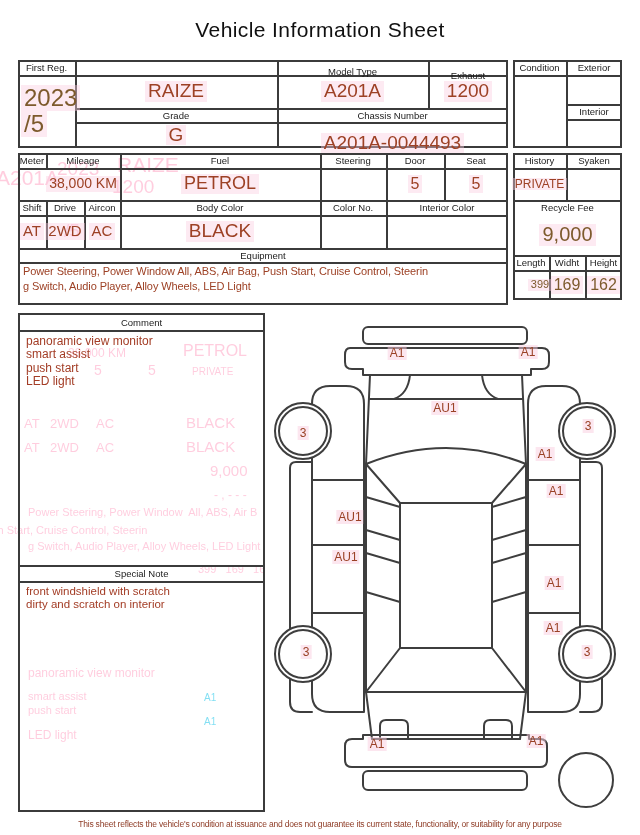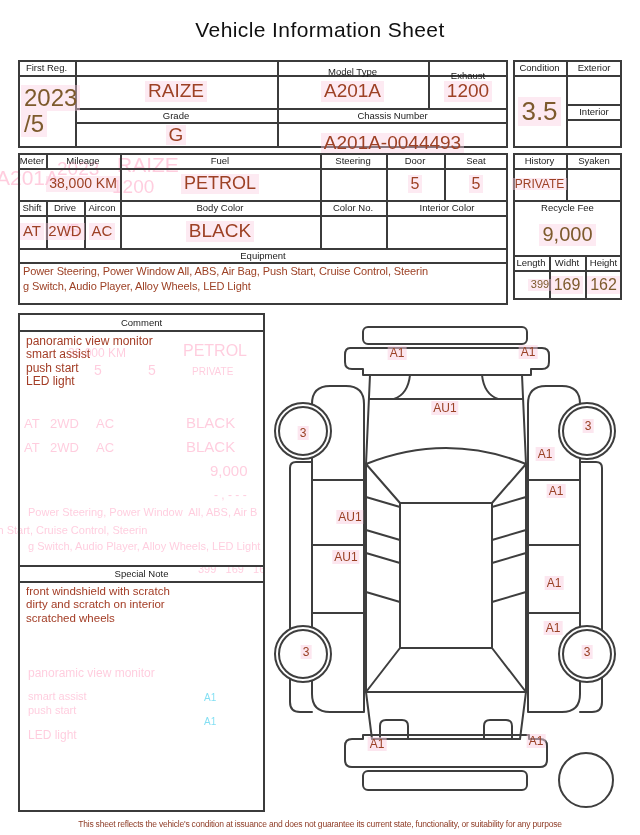--- a/index.html
+++ b/index.html
@@ -184,23 +184,20 @@
   <div class="val" style="left:75px;top:122px;width:202px;height:26px;font-size:19px">
       <span>G</span>
     </div>
   <div class="val" style="left:277px;top:122px;width:231px;height:42px;font-size:19px">
       <span>A201A-0044493</span>
     </div>
 
   <div class="hd" style="left:513px;top:60px;width:53px;height:15px">Condition</div>
   <div class="hd" style="left:566px;top:60px;width:56px;height:15px">Exterior</div>
   <div class="hd" style="left:566px;top:104px;width:56px;height:15px">Interior</div>
-  <div class="val brown" style="left:513px;top:75px;width:53px;height:73px;font-size:26px">
-      <span>3.5</span>
-    </div>
   <div class="val" style="left:566px;top:75px;width:56px;height:29px;font-size:12px"></div>
   <div class="val" style="left:566px;top:119px;width:56px;height:29px;font-size:12px"></div>
 
   <div class="hd" style="left:18px;top:153px;width:28px;height:15px">Meter</div>
   <div class="hd" style="left:46px;top:153px;width:74px;height:15px">Mileage</div>
   <div class="hd" style="left:120px;top:153px;width:200px;height:15px">Fuel</div>
   <div class="hd" style="left:320px;top:153px;width:66px;height:15px">Steering</div>
   <div class="hd" style="left:386px;top:153px;width:58px;height:15px">Door</div>
   <div class="hd" style="left:444px;top:153px;width:64px;height:15px">Seat</div>
 
@@ -274,21 +271,20 @@
       <div>panoramic view monitor</div>
       <div>smart assist</div>
       <div>push start</div>
       <div>LED light</div>
     </div>
 
   <div class="hd" style="left:18px;top:566px;width:247px;height:15px">Special Note</div>
   <div class="tlines s-lines" style="left:26px;top:585px;width:235px">
       <div>front windshield with scratch</div>
       <div>dirty and scratch on interior</div>
-      <div>scratched wheels</div>
     </div>
 
   <div id="markers">
       <span class="marker" style="left: 397px; top: 353px;">A1</span>
       <span class="marker" style="left: 528px; top: 352px;">A1</span>
       <span class="marker" style="left: 445px; top: 408px;">AU1</span>
       <span class="marker" style="left: 303px; top: 433px;">3</span>
       <span class="marker" style="left: 588px; top: 426px;">3</span>
       <span class="marker" style="left: 545px; top: 454px;">A1</span>
       <span class="marker" style="left: 556px; top: 491px;">A1</span>

